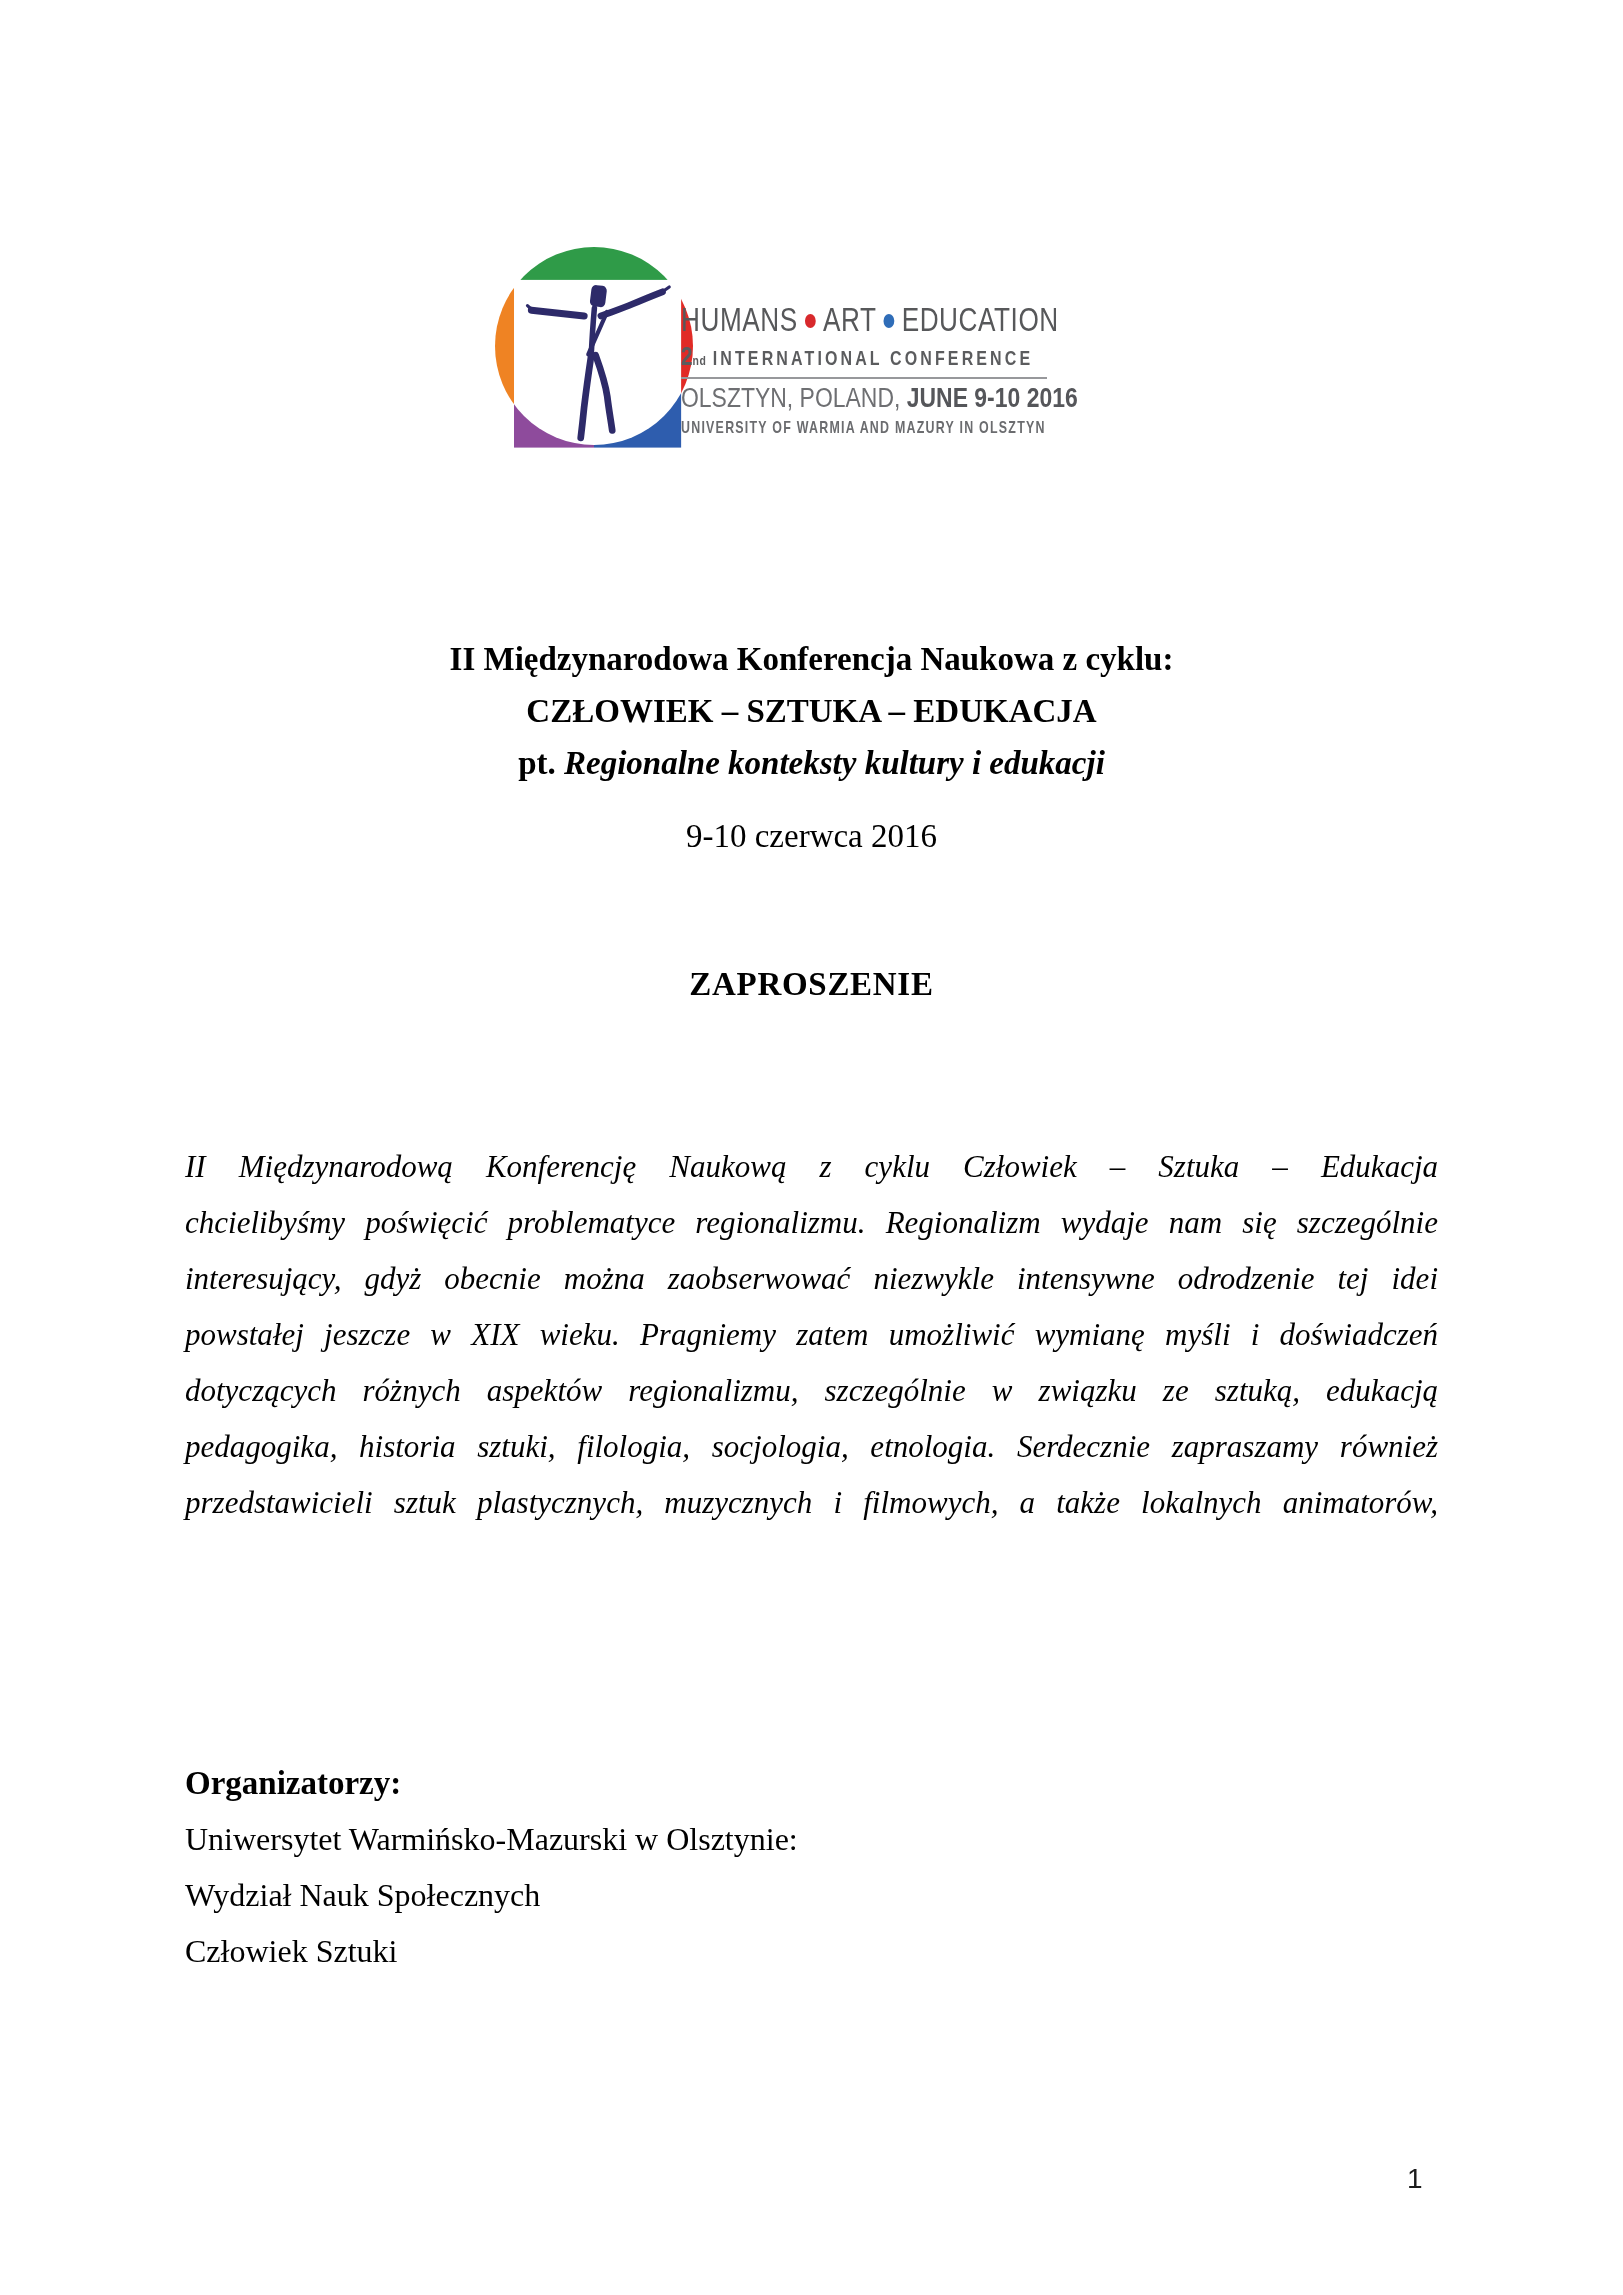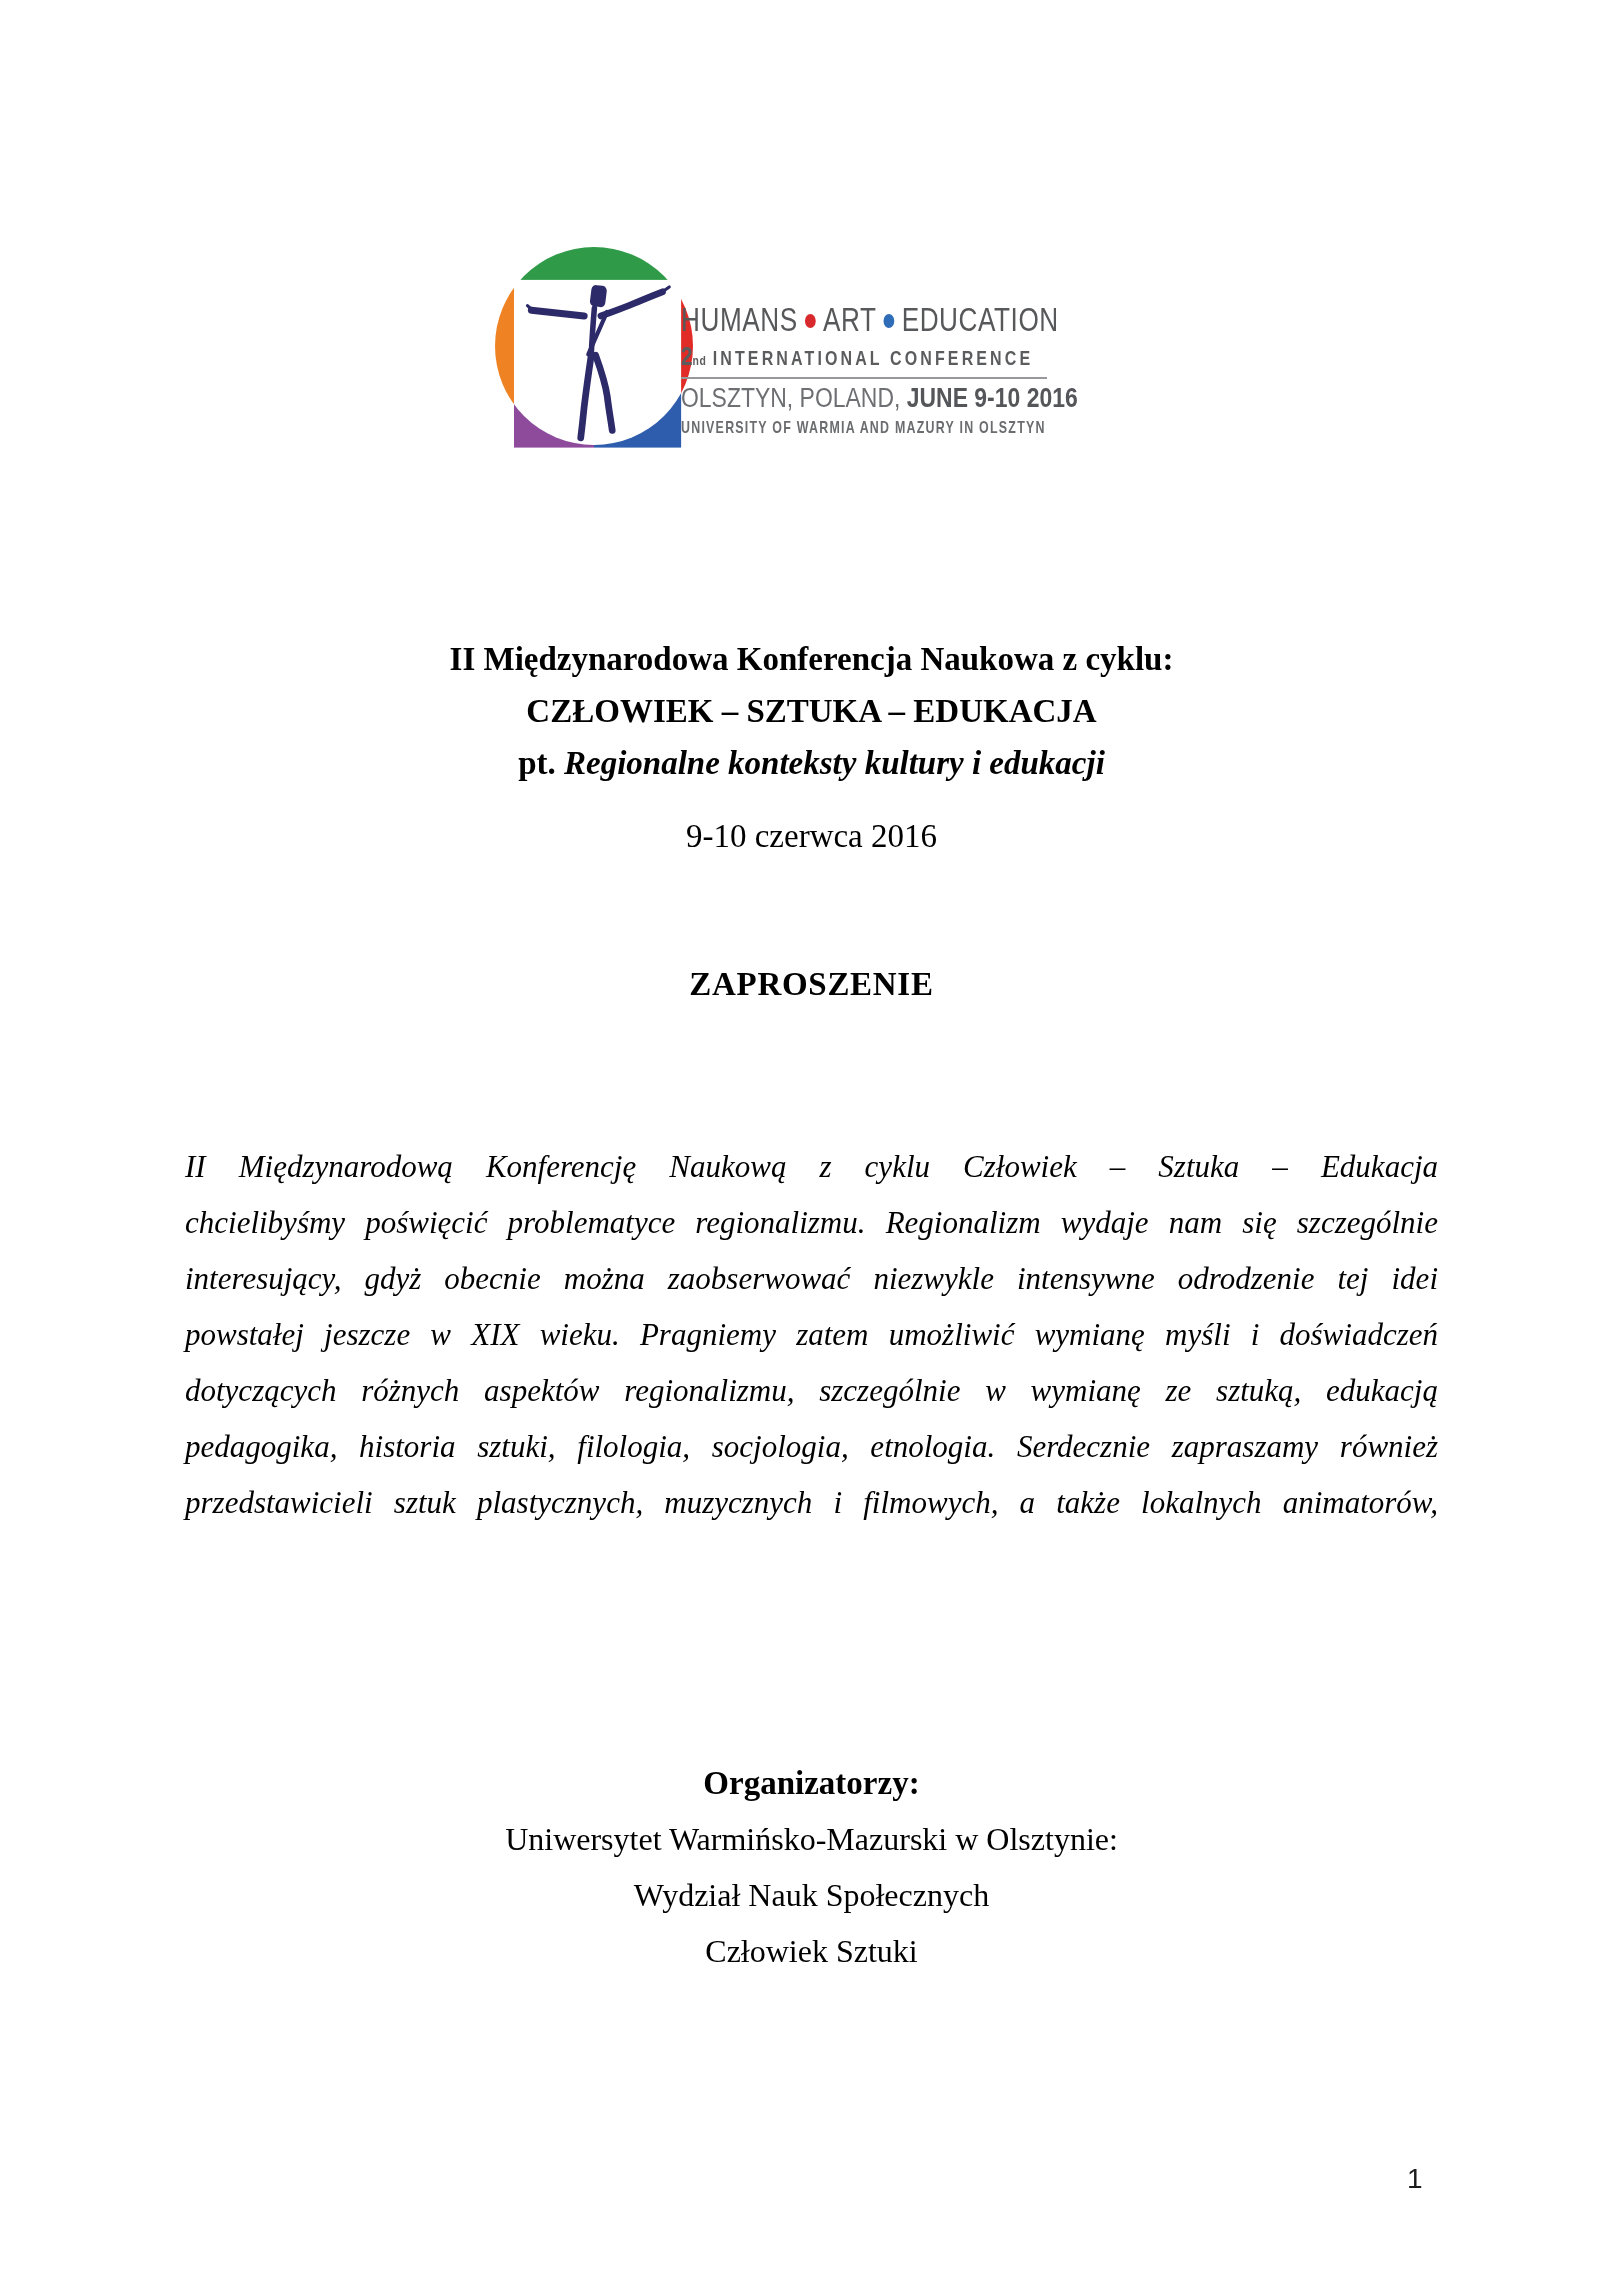--- a/index.html
+++ b/index.html
@@ -37,21 +37,21 @@
   .title-block { top:633px; text-align:center; font-weight:bold; font-size:33px; line-height:52px; }
   .title-italic { font-style:italic; }
   .date-line { top:818px; text-align:center; font-size:33px; }
   .invitation { top:966px; text-align:center; font-weight:bold; font-size:33px; letter-spacing:0.7px; }
 
   .paragraph { top:1139px; font-size:31px; }
   .body-line { line-height:56px; text-align:justify; text-align-last:justify;font-style:italic; }
   .body-line.last { text-align-last:auto; }
 
   .organizers { top:1755px; font-size:32px; }
-  .org-line { line-height:56px;text-align:center; }
+  .org-line { line-height:56px; }
   .org-title { font-weight:bold; font-size:33px; }
 
   .page-number { left:1407px; top:2163px; font-family:"Liberation Sans", sans-serif;
                  font-size:28px; color:#1b1b1b; }
 </style>
 </head>
 <body>
 
 <div class="page">
 
@@ -113,21 +113,21 @@
 
   <div class="abs doc-col date-line">9-10 czerwca 2016</div>
 
   <div class="abs doc-col invitation">ZAPROSZENIE</div>
 
   <div class="abs doc-col paragraph">
     <div class="body-line">II Międzynarodową Konferencję Naukową z cyklu Człowiek – Sztuka – Edukacja</div>
     <div class="body-line">chcielibyśmy poświęcić problematyce regionalizmu. Regionalizm wydaje nam się szczególnie</div>
     <div class="body-line">interesujący, gdyż obecnie można zaobserwować niezwykle intensywne odrodzenie tej idei</div>
     <div class="body-line">powstałej jeszcze w XIX wieku. Pragniemy zatem umożliwić wymianę myśli i doświadczeń</div>
-    <div class="body-line">dotyczących różnych aspektów regionalizmu, szczególnie w wymianę ze sztuką, edukacją</div>
+    <div class="body-line">dotyczących różnych aspektów regionalizmu, szczególnie w związku ze sztuką, edukacją</div>
     <div class="body-line">pedagogika, historia sztuki, filologia, socjologia, etnologia. Serdecznie zapraszamy również</div>
     <div class="body-line">przedstawicieli sztuk plastycznych, muzycznych i filmowych, a także lokalnych animatorów,</div>
   </div>
 
   <div class="abs doc-col organizers">
     <div class="org-line org-title">Organizatorzy:</div>
     <div class="org-line">Uniwersytet Warmińsko-Mazurski w Olsztynie:</div>
     <div class="org-line">Wydział Nauk Społecznych</div>
     <div class="org-line">Człowiek Sztuki</div>
   </div>

